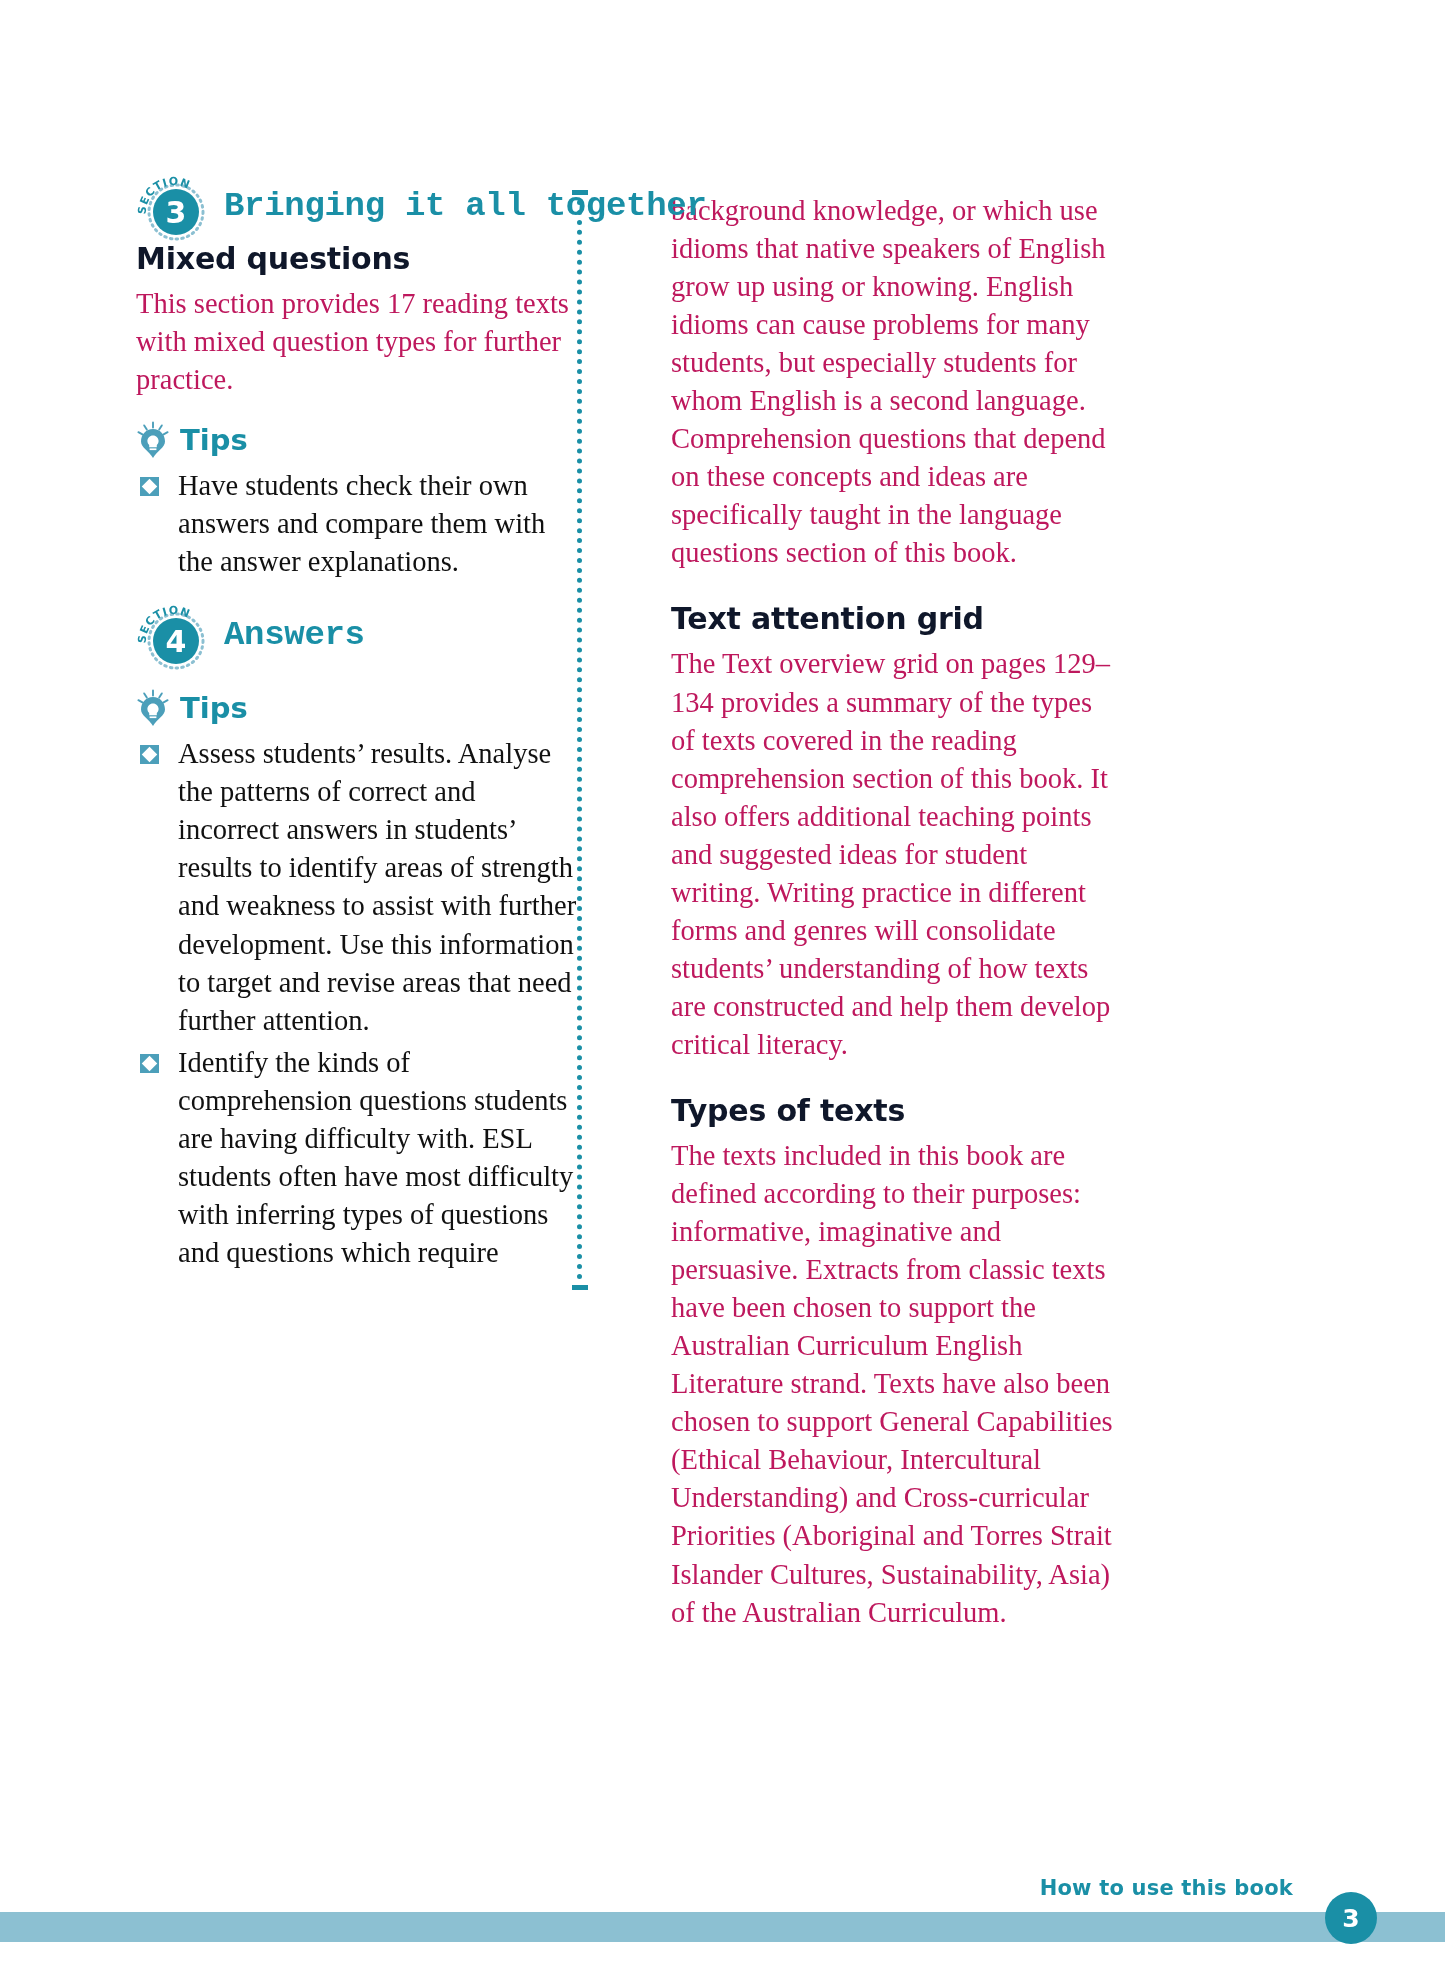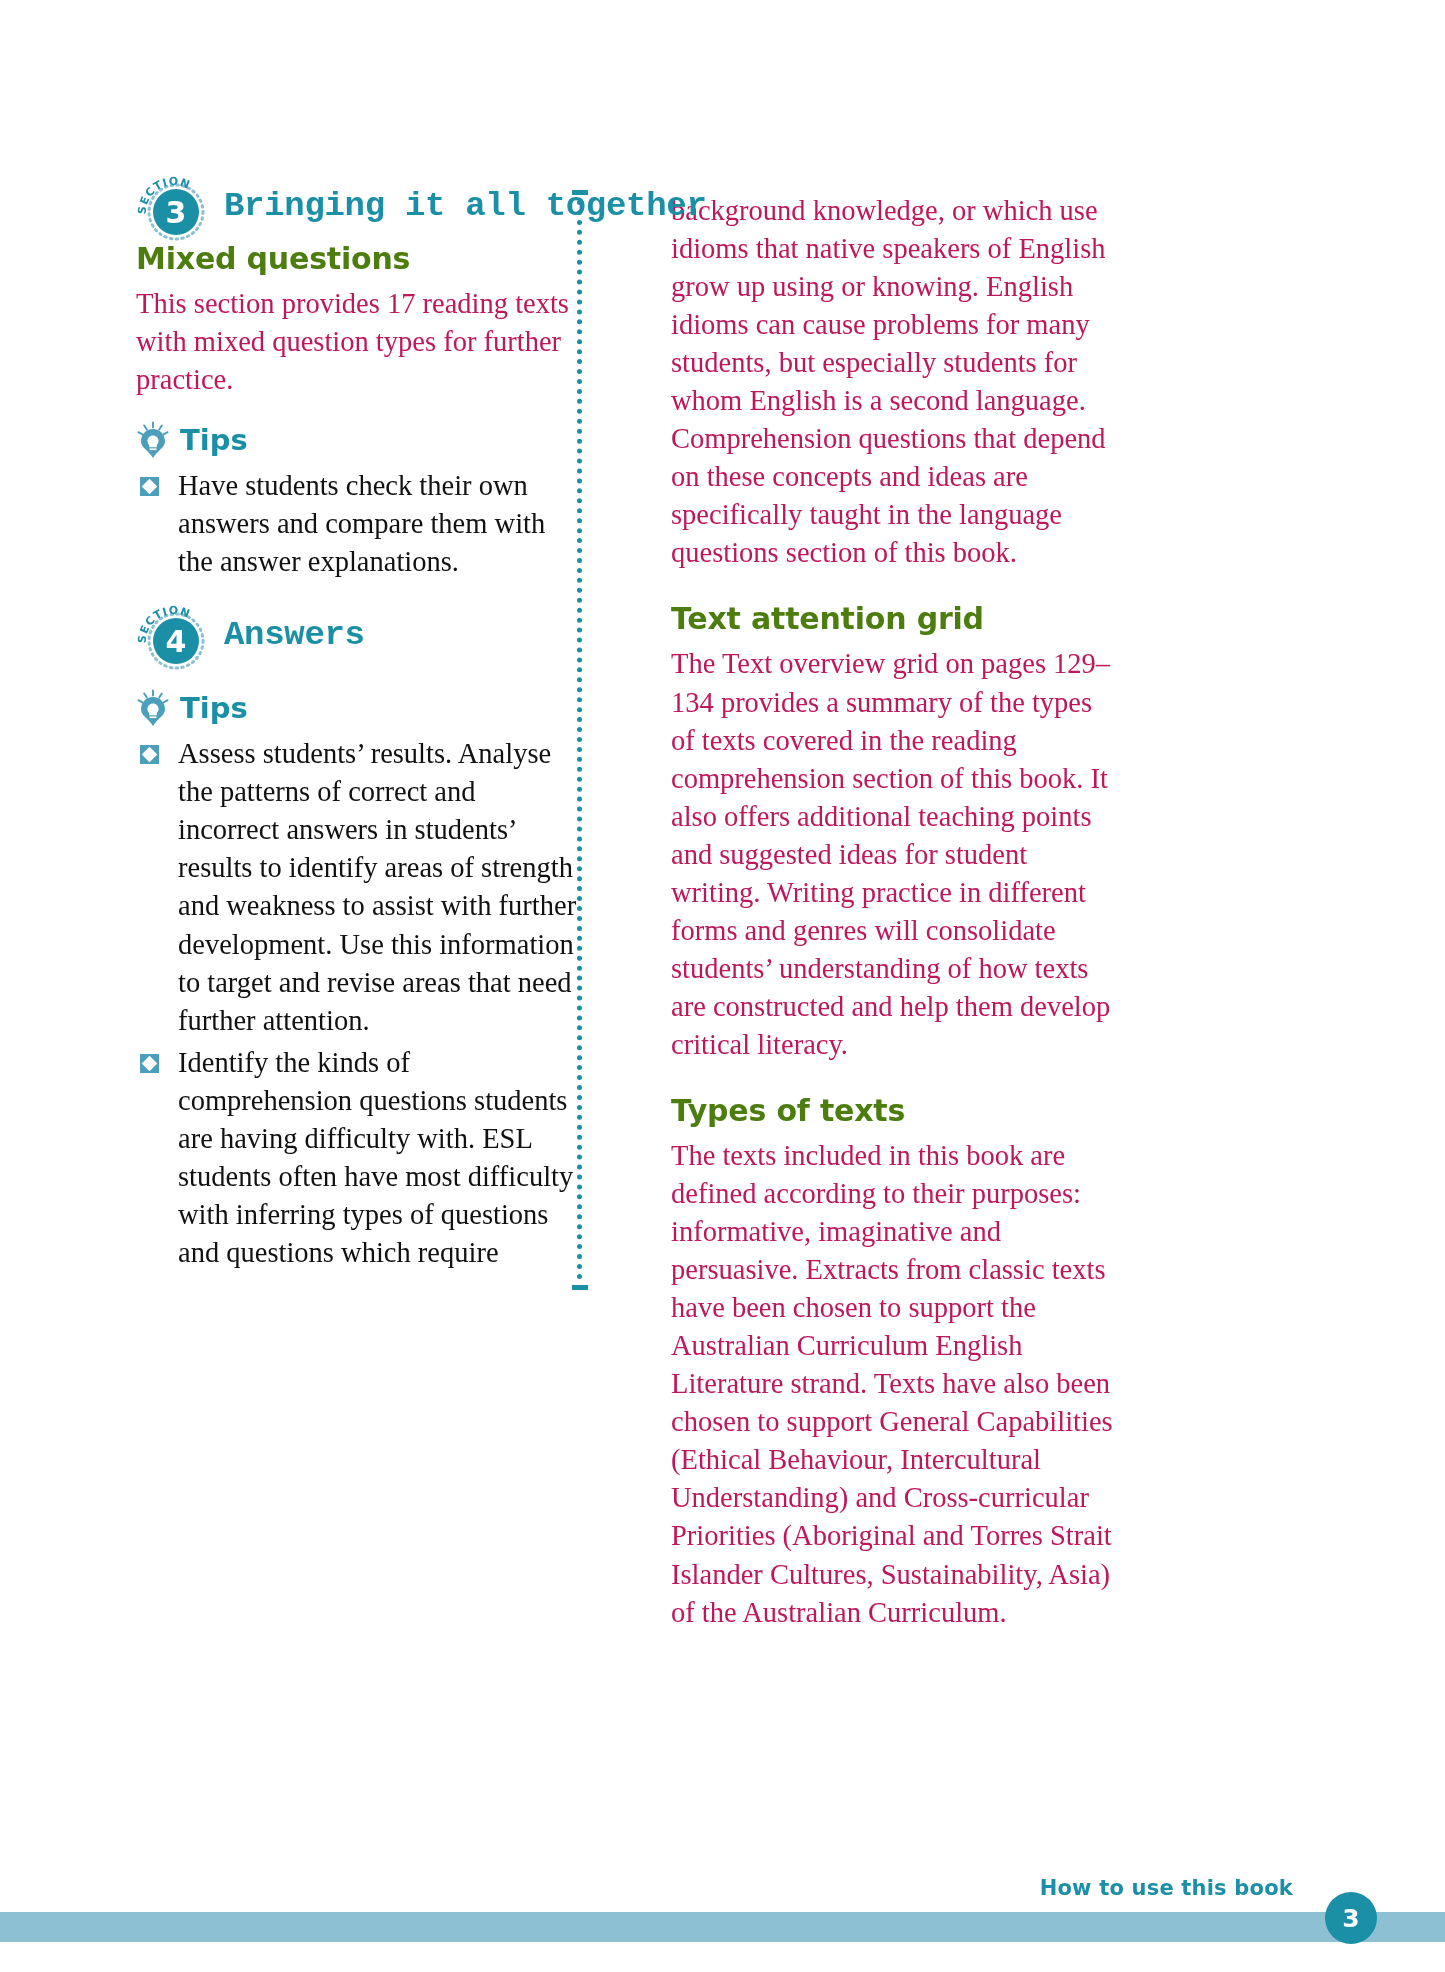--- a/index.html
+++ b/index.html
@@ -87,21 +87,21 @@
     white-space: nowrap;
     line-height: 1;
     padding-bottom: 2px;
   }
 
   
   .subhead {
     font-family: "DejaVu Sans", sans-serif;
     font-weight: bold;
     font-size: 30px;
-    color: #4d7c0f;
+    color: #0f172a;
     margin: 14px 0 10px 0;
     letter-spacing: -0.2px;
     line-height: 1.1;
   }
   .subhead.rt {
     margin-top: 28px;
   }
   .subhead.first {
     margin-top: 4px;
   }

